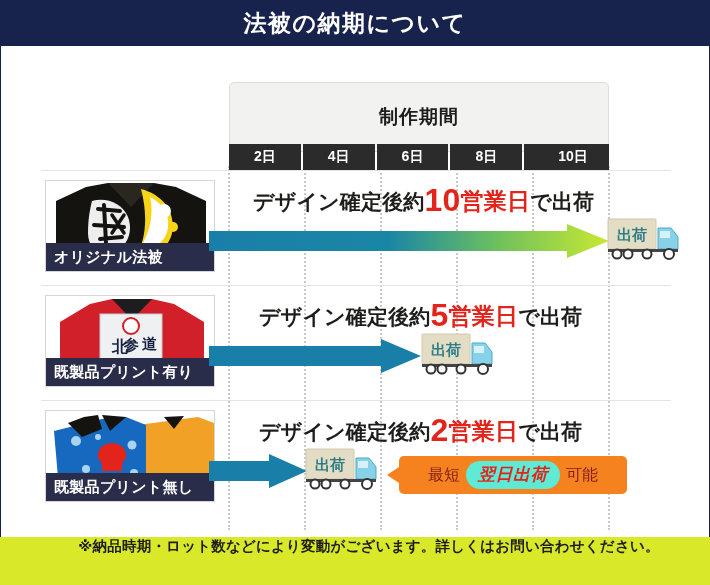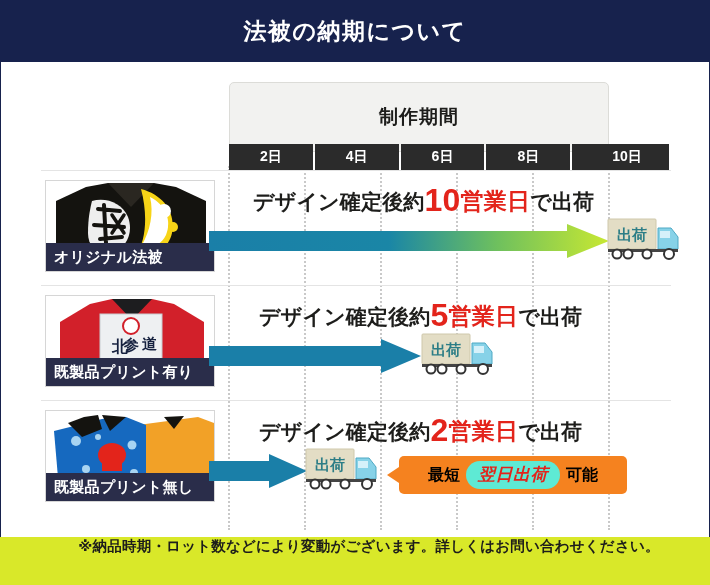--- a/index.html
+++ b/index.html
@@ -12,21 +12,21 @@
   .page {
     position: relative;
     width: 710px; height: 585px;
     background: #ffffff;
     border: 1px solid #17224d;
   }
 
   
   .header {
     position: absolute; left: -1px; top: -1px;
-    width: 710px; height: 62px;
+    width: 710px; height: 46px;
     background: #17224d;
     display: flex; align-items: center; justify-content: center;
   }
   .header-title {
     color: #ffffff;
     font-size: 23px;
     font-weight: bold;
     letter-spacing: 1.5px;
   }
 
@@ -69,21 +69,21 @@
     display: flex; align-items: center; justify-content: center;
   }
   .period-box-label {
     font-size: 19px; font-weight: bold; color: #1d1d1b;
     letter-spacing: 1px;
   }
 
   .day-scale {
     position: absolute;
     left: 228px; top: 82px;
-    width: 440px; height: 26px;
+    width: 380px; height: 26px;
     display: flex;
   }
   .day-cell {
     flex: 1;
     background: #2b2b2b;
     color: #ffffff;
     font-size: 14px;
     font-weight: bold;
     display: flex; align-items: center; justify-content: center;
     margin-right: 2px;
@@ -159,21 +159,21 @@
   }
   .callout::before {
     content: "";
     position: absolute; left: -12px; top: 11px;
     width: 0; height: 0;
     border-top: 8px solid transparent;
     border-bottom: 8px solid transparent;
     border-right: 12px solid #f5821f;
   }
   .callout-side {
-    color: #000000; font-size: 16px; font-weight: bold;
+    color: #7f1d1d; font-size: 16px; font-weight: normal;
   }
   .callout-pill {
     background: #5eead4;
     color: #e3241b;
     font-size: 17px; font-weight: bold; font-style: italic;
     border-radius: 14px;
     padding: 2px 12px 3px 12px;
     letter-spacing: 0.5px;
   }
 

